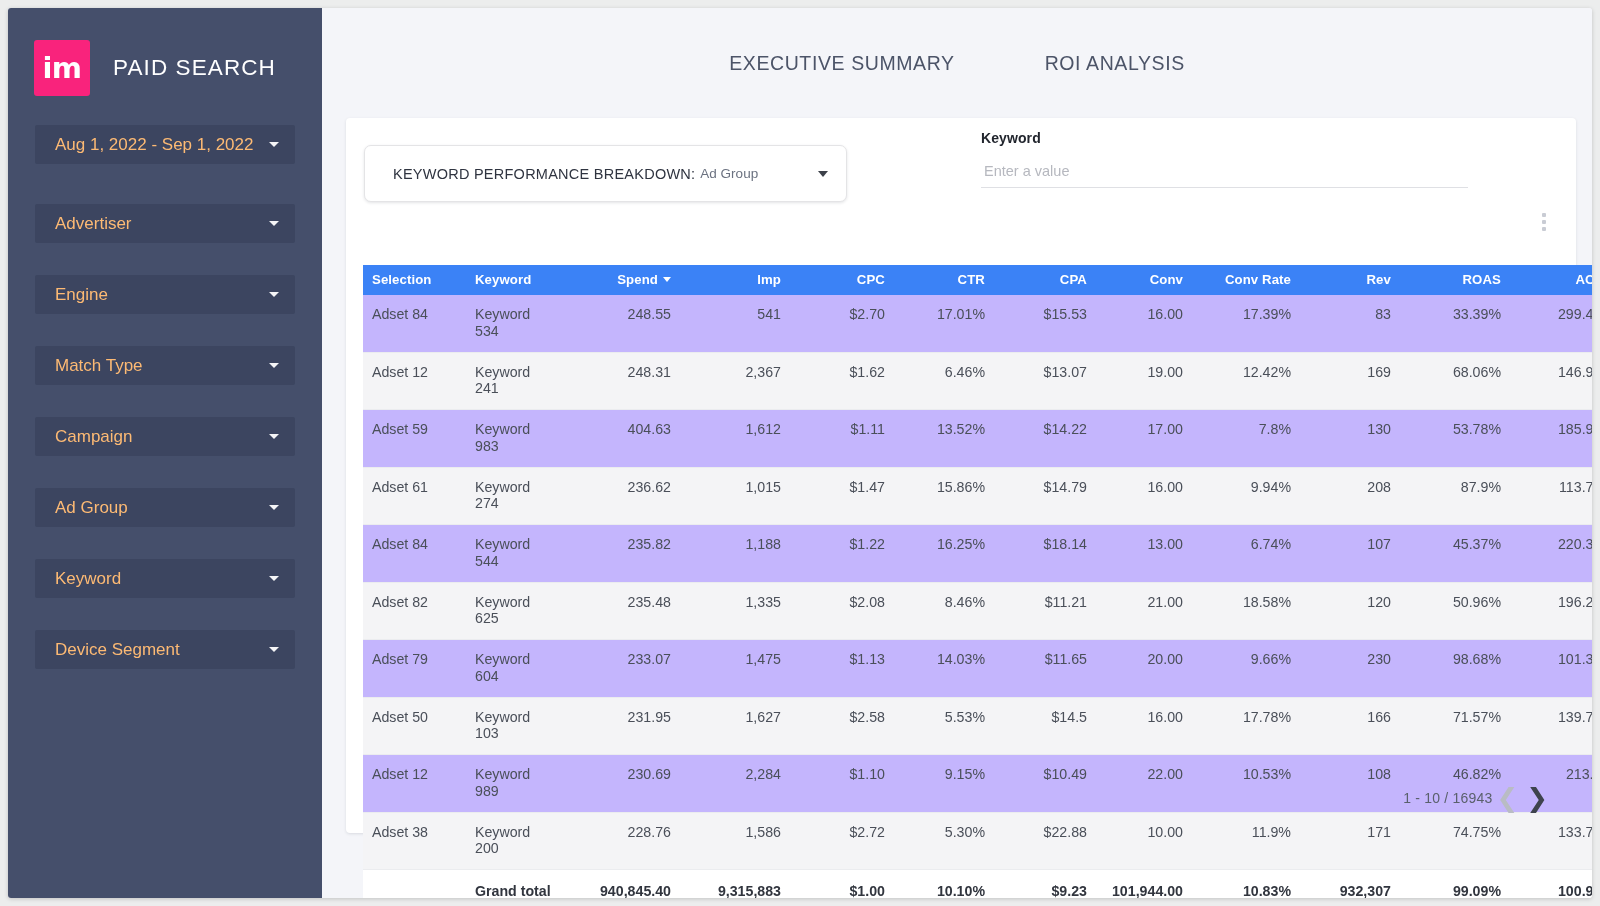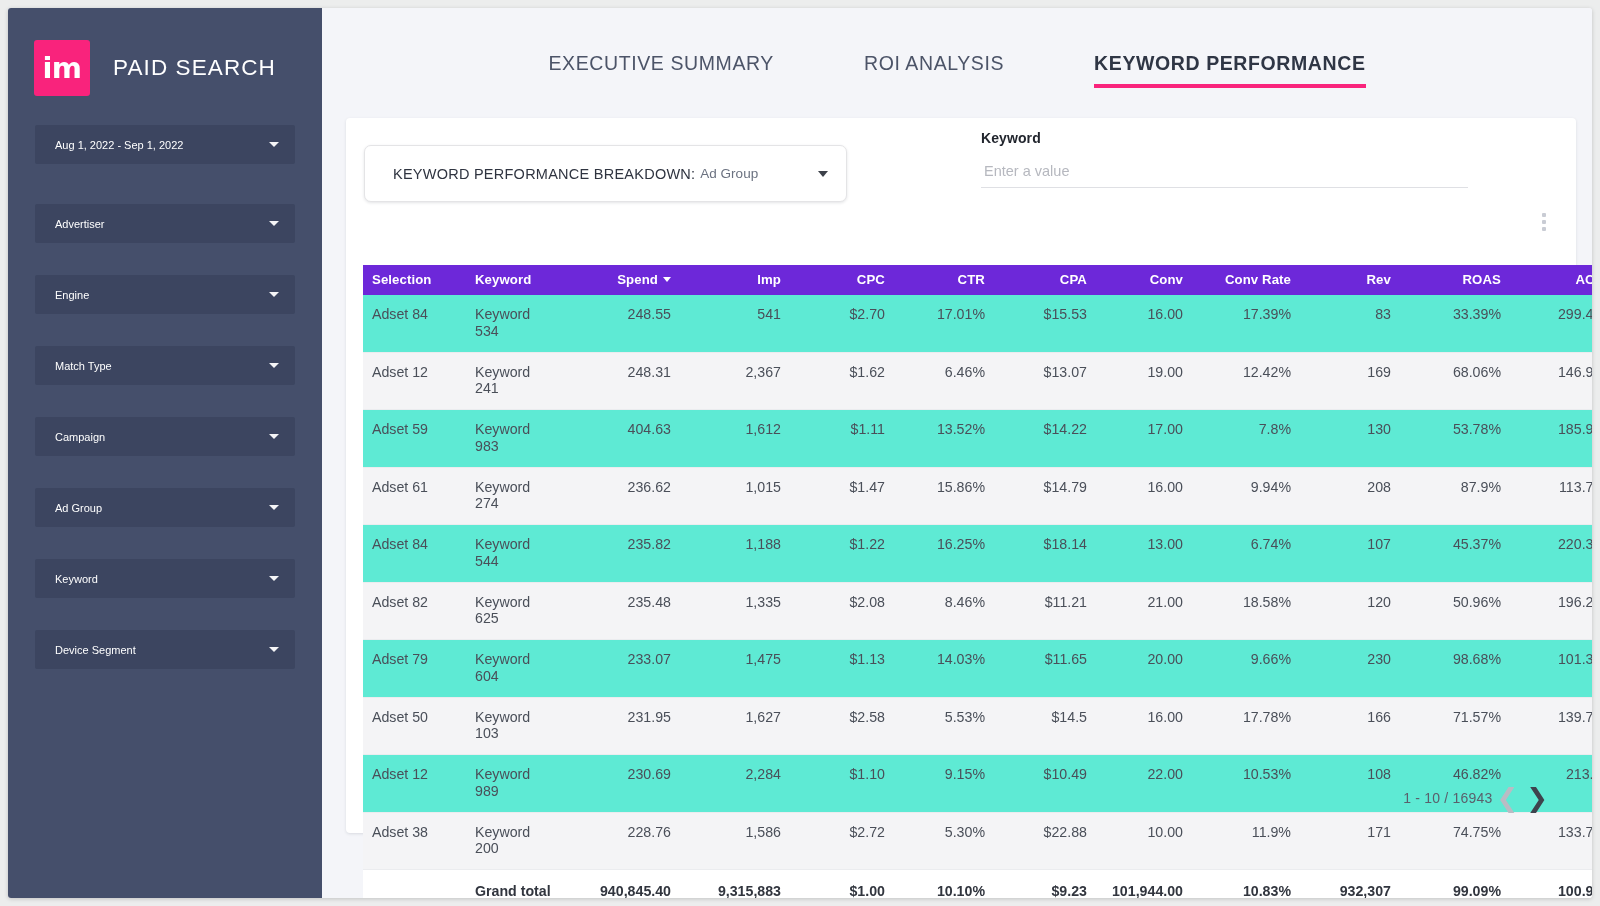--- a/index.html
+++ b/index.html
@@ -74,22 +74,22 @@
     height: 39px;
     background: #3c4560;
     border-radius: 2px;
     display: flex;
     align-items: center;
     padding: 0 13px 0 20px;
     cursor: pointer;
     position: relative;
   }
   .filter-label {
-    color: #ffffff;
-    font-size: 11px;
+    color: #fdba74;
+    font-size: 17px;
     flex: 1;
     white-space: nowrap;
   }
   .caret {
     width: 0; height: 0;
     border-left: 5px solid transparent;
     border-right: 5px solid transparent;
     border-top: 5px solid #ffffff;
     opacity: .95;
     margin-right: 3px;
@@ -236,21 +236,21 @@
   
   #table-wrap {
     position: absolute;
     left: 17px;
     top: 147px;
     width: 1195px;
   }
   table { border-collapse: collapse; width: 100%; table-layout: fixed; }
 
   thead th {
-    background: #6d28d9;
+    background: #3b82f6;
     color: #ffffff;
     font-size: 13.2px;
     font-weight: 700;
     text-align: right;
     padding: 7px 14px 8px 8px;
     height: 29px;
     white-space: nowrap;
     letter-spacing: .1px;
   }
   thead th.left { text-align: left; padding-left: 9px; }
@@ -268,21 +268,21 @@
     font-size: 14.2px;
     color: #4a4f59;
     text-align: right;
     padding: 11px 14px 12px 8px;
     vertical-align: top;
     border-bottom: 1px solid #ebecef;
     height: 46px;
     white-space: nowrap;
   }
   tbody td.left { text-align: left; padding-left: 9px; }
-  tbody tr.odd td { background: #5eead4; }
+  tbody tr.odd td { background: #c4b5fd; }
   tbody tr.even td { background: #f4f4f6; }
   td.kw { line-height: 1.18; white-space: normal; }
 
   tfoot td {
     font-size: 14.2px;
     color: #31353e;
     font-weight: 700;
     text-align: right;
     padding: 13px 14px 10px 8px;
     background: #ffffff;
@@ -387,21 +387,20 @@
       </div>
 
     </div>
   </aside>
 
   <section id="main">
 
     <nav id="tabs">
       <div class="tab">EXECUTIVE  SUMMARY</div>
       <div class="tab">ROI ANALYSIS</div>
-      <div class="tab active">KEYWORD PERFORMANCE</div>
     </nav>
 
     <div id="card">
 
       <div id="controls">
 
         <div id="breakdown-select">
           <span id="breakdown-label">KEYWORD PERFORMANCE BREAKDOWN:</span>
           <span id="breakdown-value">Ad Group</span>
           <span class="caret-dark"></span>

